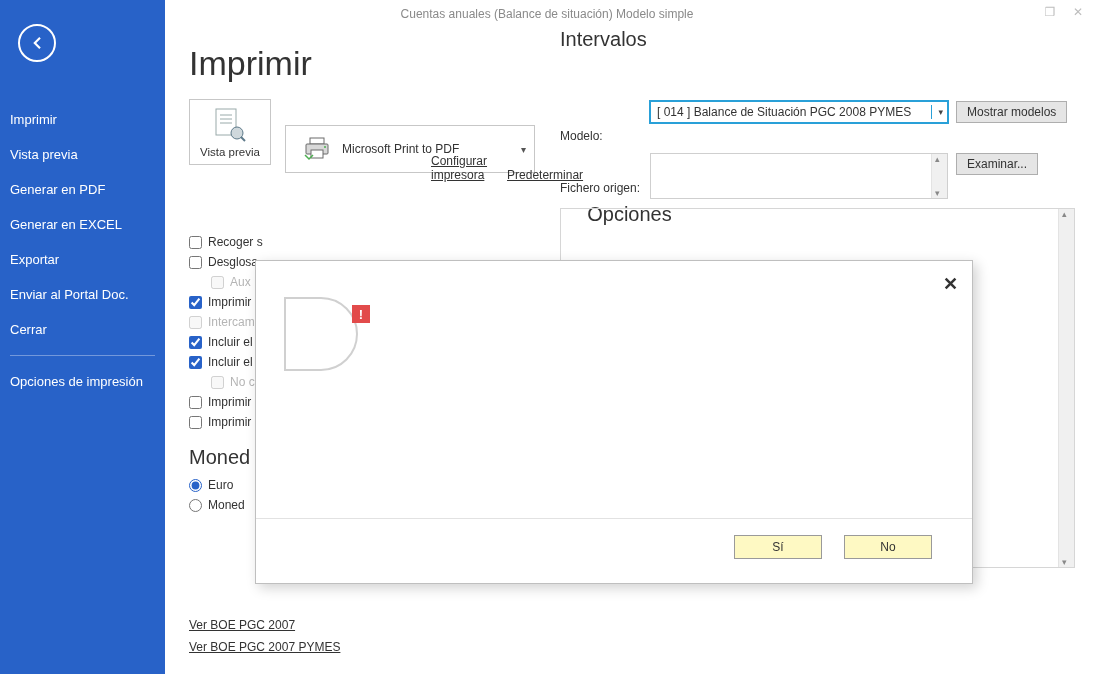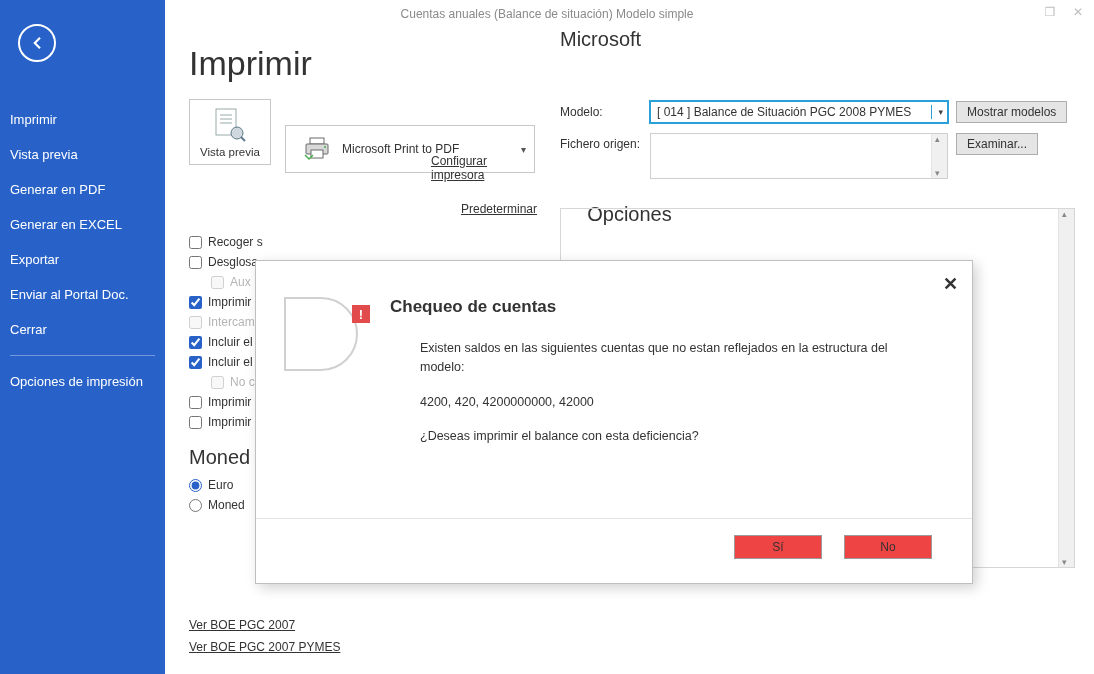--- a/index.html
+++ b/index.html
@@ -123,21 +123,21 @@
     background:#fff;
   }
   .printer-select .caret {
     position:absolute; right:8px; font-size:10px; color:#555;
   }
   .linklike {
     color:#333; text-decoration: underline; cursor:pointer;
     font-size:12px;
   }
   .links-col2 {
-    display:flex; flex-direction:column; gap:20px;
+    display:flex; flex-direction:row; gap:20px;
     position:absolute;
     left: 266px;
     top: 126px;
     align-items:flex-end;
     width:106px;
   }
   .section-h {
     font-size: 20px;
     margin: 14px 0 6px 0;
     color:#333;
@@ -150,21 +150,21 @@
   .opt-row.indent { padding-left:22px; }
   .opt-row.disabled { color:#b5b5b5; }
   .intervalos {
     position:absolute;
     left: 395px;
     top: 0px;
     width: 510px;
   }
   .interv-title { font-size:20px; margin-bottom:50px; }
   .formrow { display:flex; align-items:flex-start; gap:8px; margin-bottom:10px; }
-  .formrow .lbl { width:82px; padding-top:4px; }
+  .formrow .lbl { width:82px; padding-top:4px;margin-top:24px; }
   .dropdown {
     border:1px solid #29a0d8;
     outline:1px solid #29a0d8;
     height:22px;
     width:298px;
     display:flex; align-items:center;
     padding:0 6px;
     position:relative;
     background:#fff;
     font-size:12px;
@@ -247,21 +247,21 @@
     border-top:1px solid #e2e2e2;
   }
   .dlg-buttons {
     position:absolute;
     right: 40px; bottom: 24px;
     display:flex; gap:22px;
   }
   .dlg-btn {
     width:88px; height:24px;
     border:1px solid #9a9a9a;
-    background:#ef4444;
+    background:#fef9c3;
     display:flex;align-items:center;justify-content:center;
     font-size:12px; cursor:pointer;
   }
 </style>
 </head>
 <body>
 
 <div class="titlebar">
   <span>Cuentas anuales (Balance de situación) Modelo simple</span>
   <div class="win-controls">
@@ -371,21 +371,21 @@
   <label class="opt-row">
       <input type="radio" name="moneda" checked="" style="">
       <span>Euro</span>
     </label>
   <label class="opt-row">
       <input type="radio" name="moneda" style="">
       <span>Moned</span>
     </label>
 
   <div class="intervalos">
-    <div class="interv-title">Microsoft</div>
+    <div class="interv-title">Intervalos</div>
     <div class="formrow">
       <div class="lbl">Modelo:</div>
       <div class="dropdown">
         <span>[ 014 ] Balance de Situación PGC 2008 PYMES</span>
         <span class="caret">▾</span>
       </div>
       <div class="ms-btn">Mostrar modelos</div>
     </div>
     <div class="formrow">
       <div class="lbl">Fichero origen:</div>
@@ -406,27 +406,19 @@
   </div>
 </div>
 
 <div class="dialog-overlay">
   <div class="dialog-close">✕</div>
   <div class="dialog-body">
     <div class="dlg-icon-wrap">
       <div class="big-d"></div>
       <div class="exclaim">!</div>
     </div>
-    <div style="flex:1;">
-      <div class="dlg-title">Chequeo de cuentas</div>
-      <div class="dlg-text" style="padding-left:30px; padding-right:40px;">
-        <p>Existen saldos en las siguientes cuentas que no estan reflejados en la estructura del modelo:</p>
-        <p>4200, 420, 4200000000, 42000</p>
-        <p>¿Deseas imprimir el balance con esta deficiencia?</p>
-      </div>
-    </div>
   </div>
   <div class="dlg-footer-sep"></div>
   <div class="dlg-buttons">
     <div class="dlg-btn">Sí</div>
     <div class="dlg-btn">No</div>
   </div>
 </div>
 
 </body></html>

